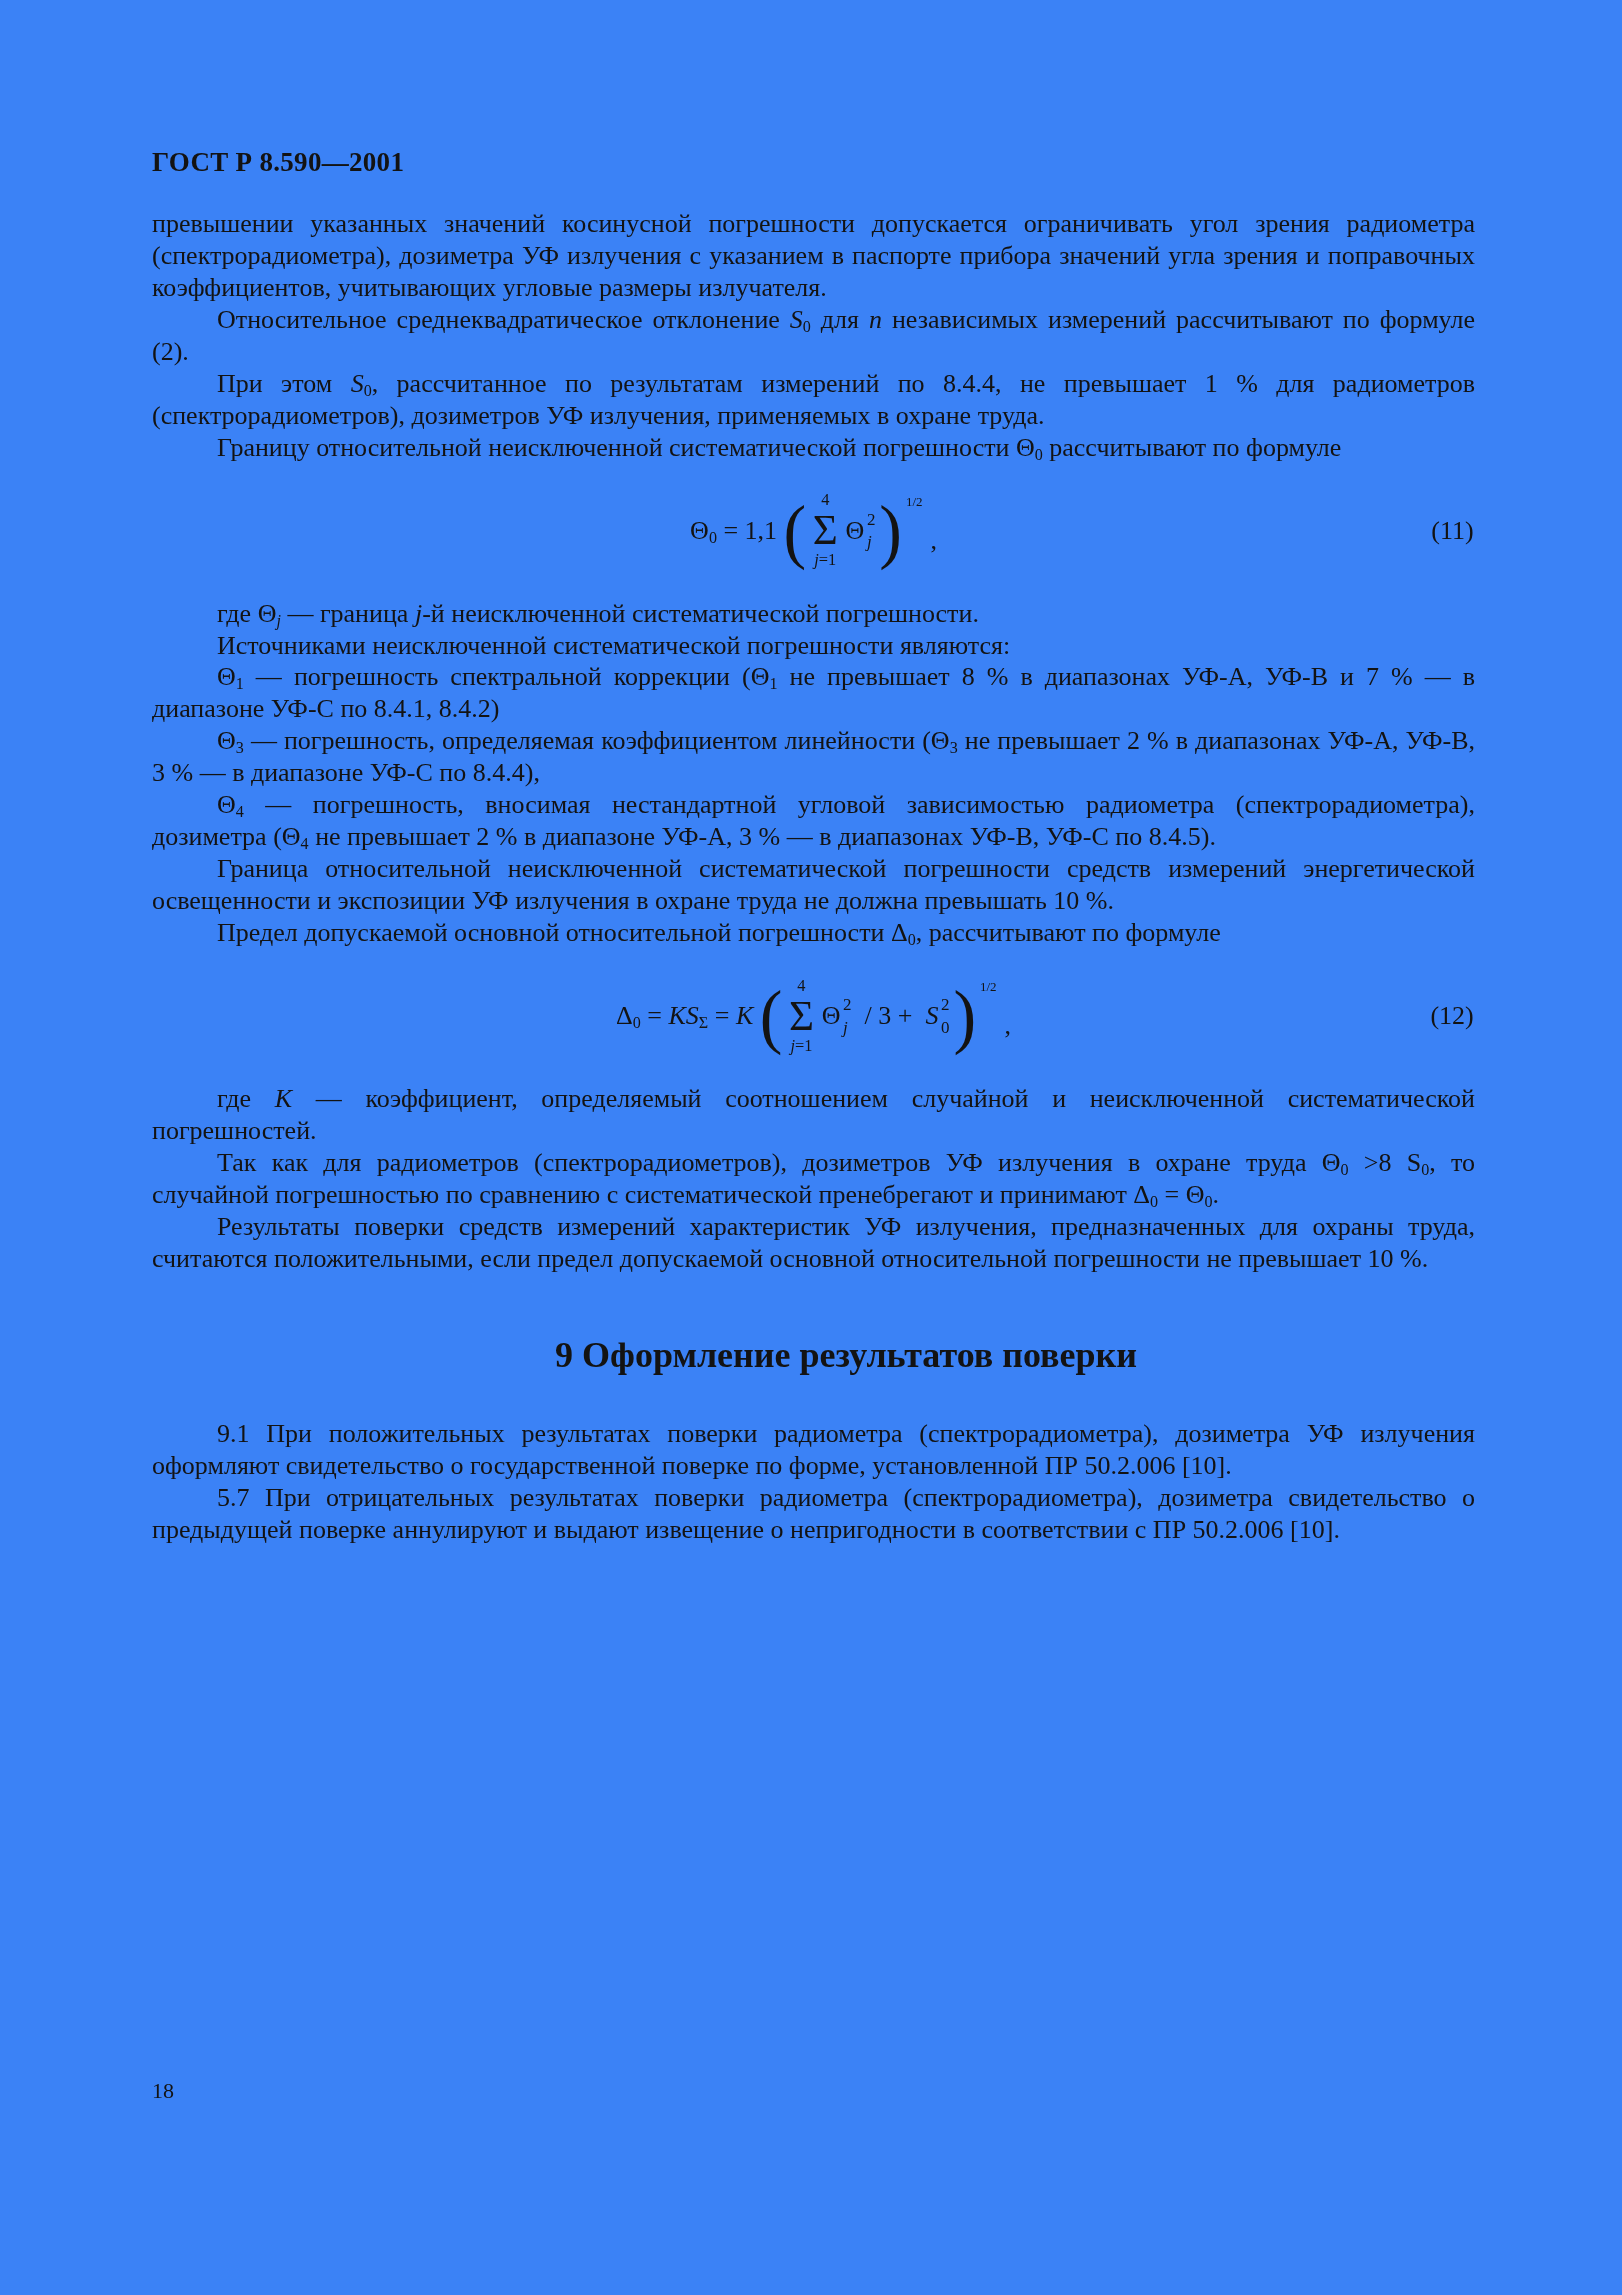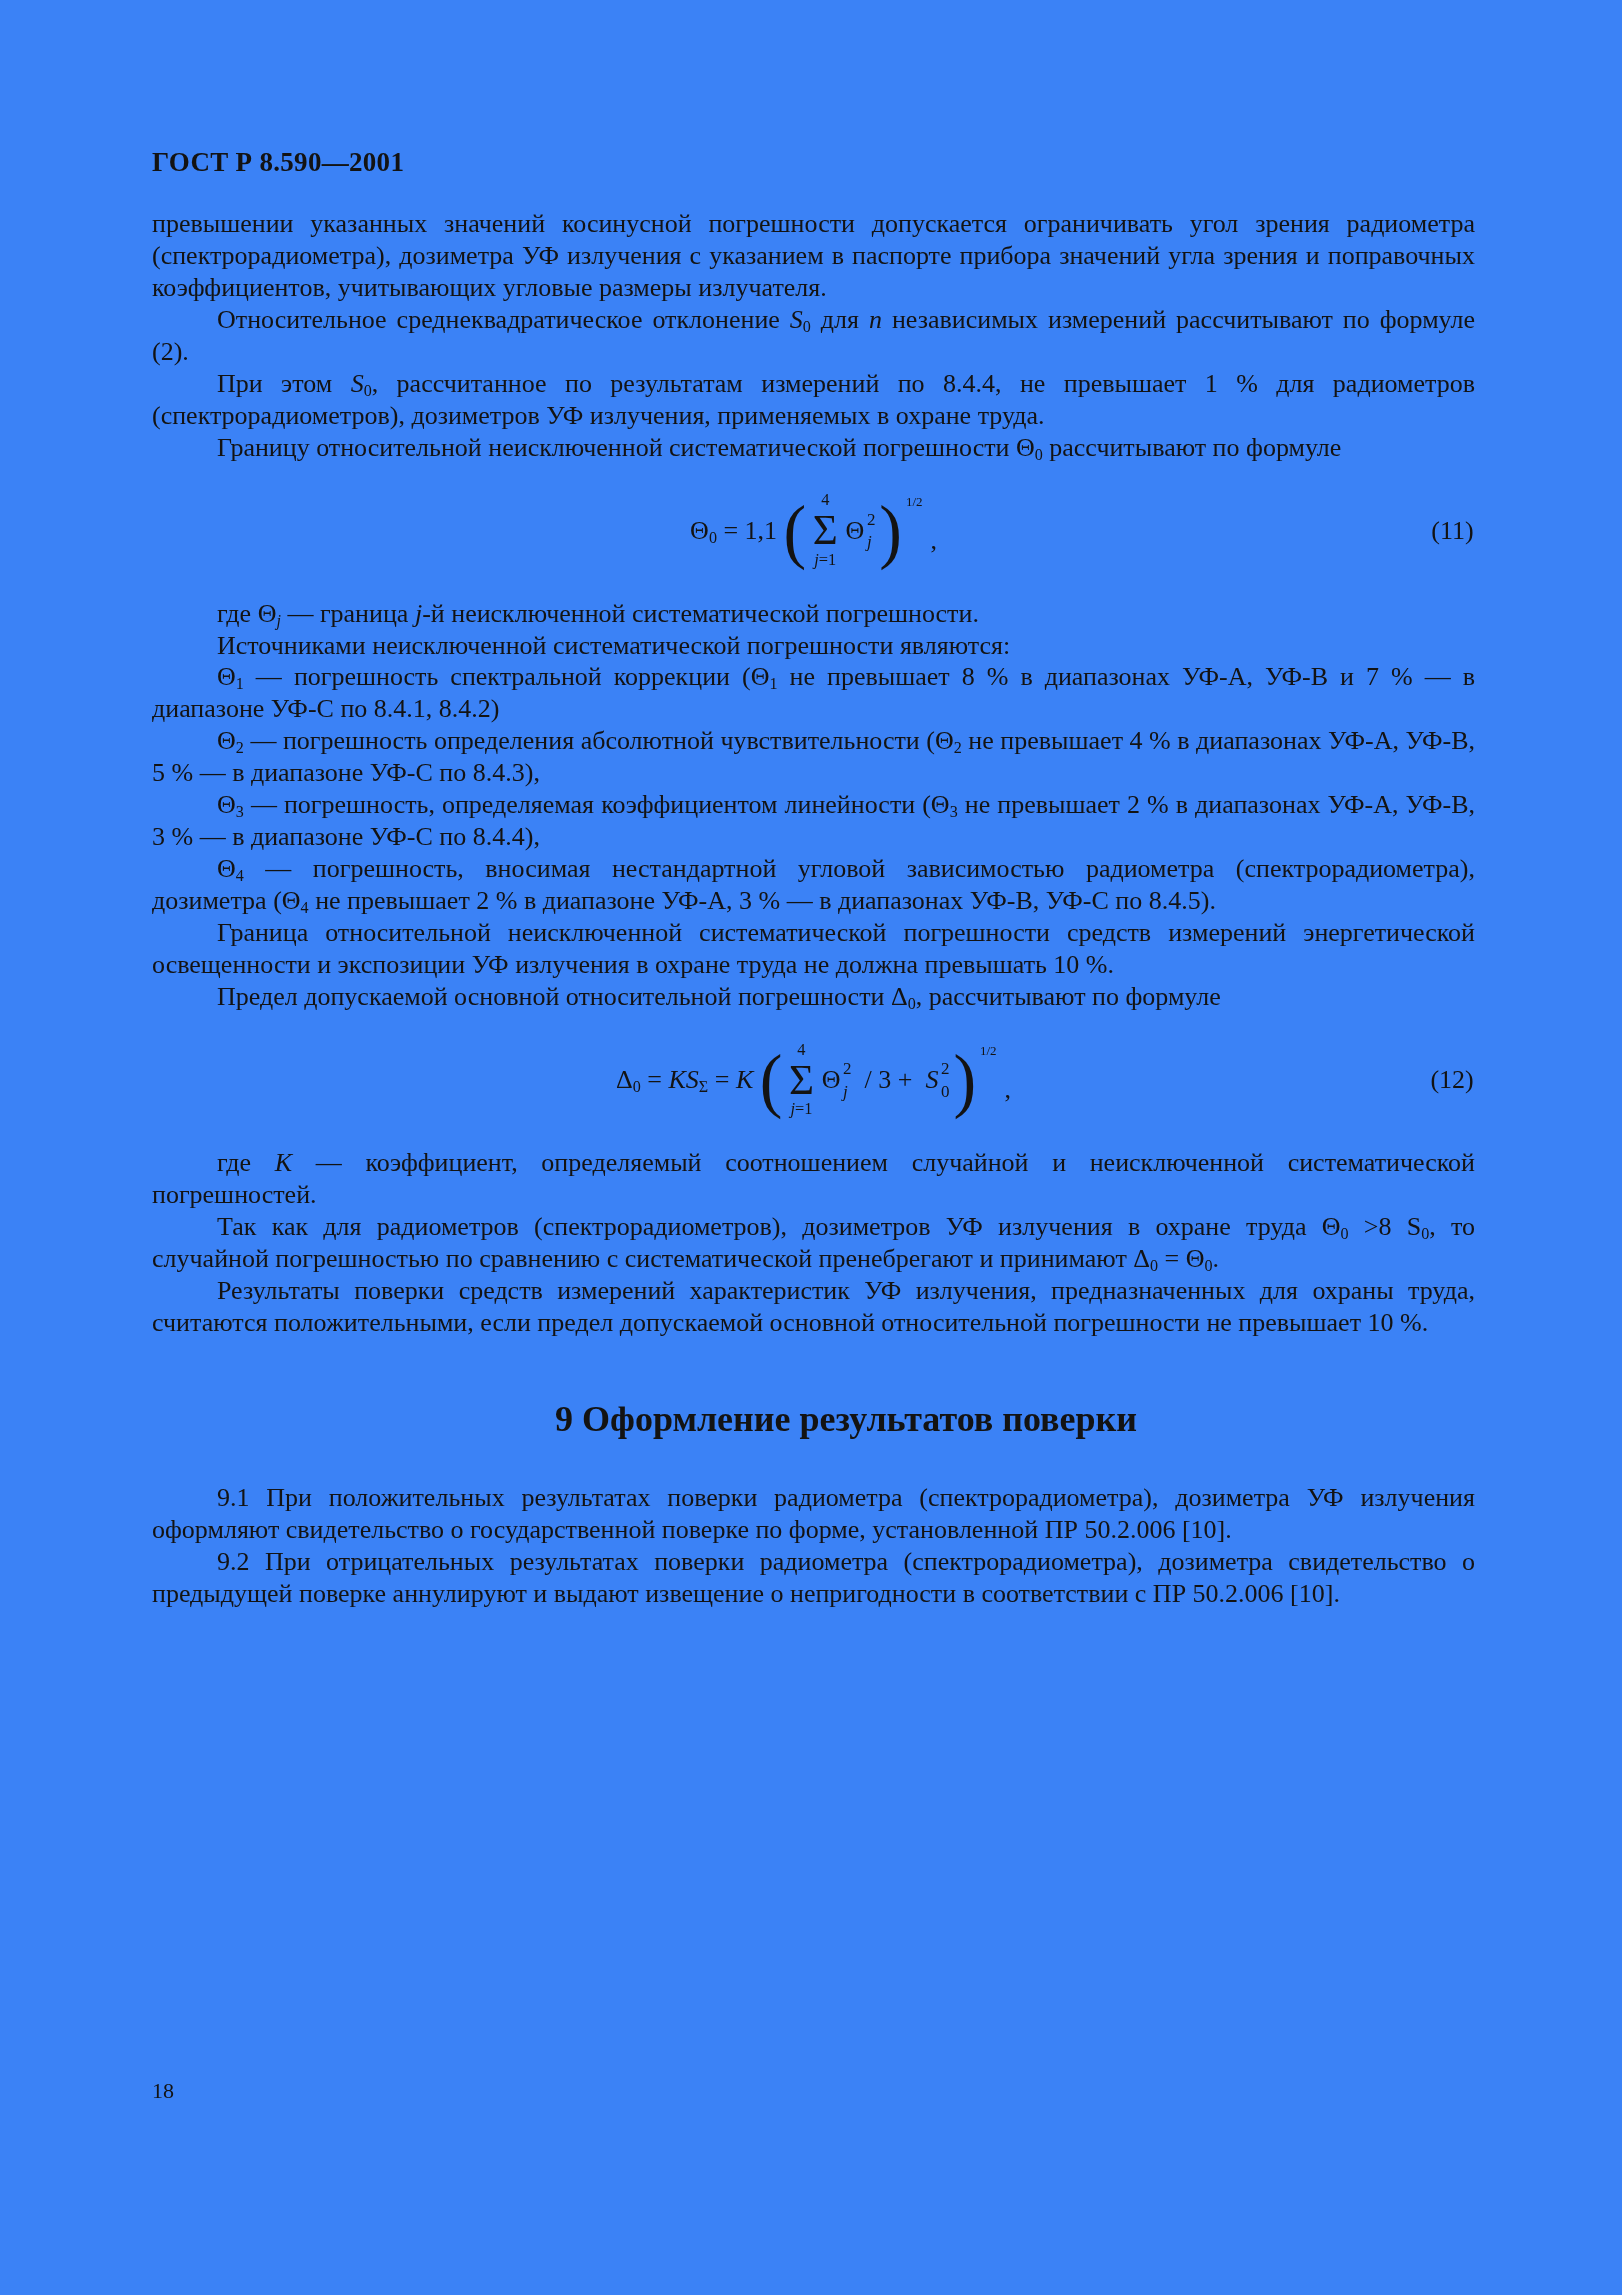--- a/index.html
+++ b/index.html
@@ -118,21 +118,20 @@
         <span class="bigp">)</span>
         <span class="f-exp">1/2</span>
         <span class="f-trail">,</span>
       </span>
       <span class="f-num">(11)</span>
     </div>
 
     <p>где Θ<sub><i>j</i></sub> — граница <i>j</i>-й неисключенной систематической погрешности.</p>
     <p>Источниками неисключенной систематической погрешности являются:</p>
     <p>Θ<sub>1</sub> — погрешность спектральной коррекции (Θ<sub>1</sub> не превышает 8 % в диапазонах УФ-А, УФ-В и 7 % — в диапазоне УФ-С по 8.4.1, 8.4.2)</p>
-    <p>Θ<sub>2</sub> — погрешность определения абсолютной чувствительности (Θ<sub>2</sub> не превышает 4 % в диапазонах УФ-А, УФ-В, 5 % — в диапазоне УФ-С по 8.4.3),</p>
     <p>Θ<sub>3</sub> — погрешность, определяемая коэффициентом линейности (Θ<sub>3</sub> не превышает 2 % в диапазонах УФ-А, УФ-В, 3 % — в диапазоне УФ-С по 8.4.4),</p>
     <p>Θ<sub>4</sub> — погрешность, вносимая нестандартной угловой зависимостью радиометра (спектрорадиометра), дозиметра (Θ<sub>4</sub> не превышает 2 % в диапазоне УФ-А, 3 % — в диапазонах УФ-В, УФ-С по 8.4.5).</p>
     <p>Граница относительной неисключенной систематической погрешности средств измерений энергетической освещенности и экспозиции УФ излучения в охране труда не должна превышать 10 %.</p>
     <p>Предел допускаемой основной относительной погрешности Δ<sub>0</sub>, рассчитывают по формуле</p>
 
     <div class="formula-row">
       <span class="formula" style="display:flex;align-items:center;">
         <span class="f-base">Δ<sub>0</sub> = <i>KS</i><sub>Σ</sub> = <i>K</i></span>
         <span class="bigp">(</span>
         <span class="sum">
@@ -162,20 +161,20 @@
       <span class="f-num">(12)</span>
     </div>
 
     <p>где <i>K</i> — коэффициент, определяемый соотношением случайной и неисключенной систематической погрешностей.</p>
     <p>Так как для радиометров (спектрорадиометров), дозиметров УФ излучения в охране труда Θ<sub>0</sub> &gt;8 S<sub>0</sub>, то случайной погрешностью по сравнению с систематической пренебрегают и принимают Δ<sub>0</sub> = Θ<sub>0</sub>.</p>
     <p>Результаты поверки средств измерений характеристик УФ излучения, предназначенных для охраны труда, считаются положительными, если предел допускаемой основной относительной погрешности не превышает 10 %.</p>
 
     <h2 class="section-heading">9 Оформление результатов поверки</h2>
 
     <p>9.1 При положительных результатах поверки радиометра (спектрорадиометра), дозиметра УФ излучения оформляют свидетельство о государственной поверке по форме, установленной ПР 50.2.006 [10].</p>
-    <p>9.2 При отрицательных результатах поверки радиометра (спектрорадиометра), дозиметра свидетельство о предыдущей поверке аннулируют и выдают извещение о непригодности в соответствии с ПР 50.2.006 [10].</p>
+    <p>5.7 При отрицательных результатах поверки радиометра (спектрорадиометра), дозиметра свидетельство о предыдущей поверке аннулируют и выдают извещение о непригодности в соответствии с ПР 50.2.006 [10].</p>
 
   </main>
 
   <div class="page-number">18</div>
 
 </div>
 
 
 </body></html>

